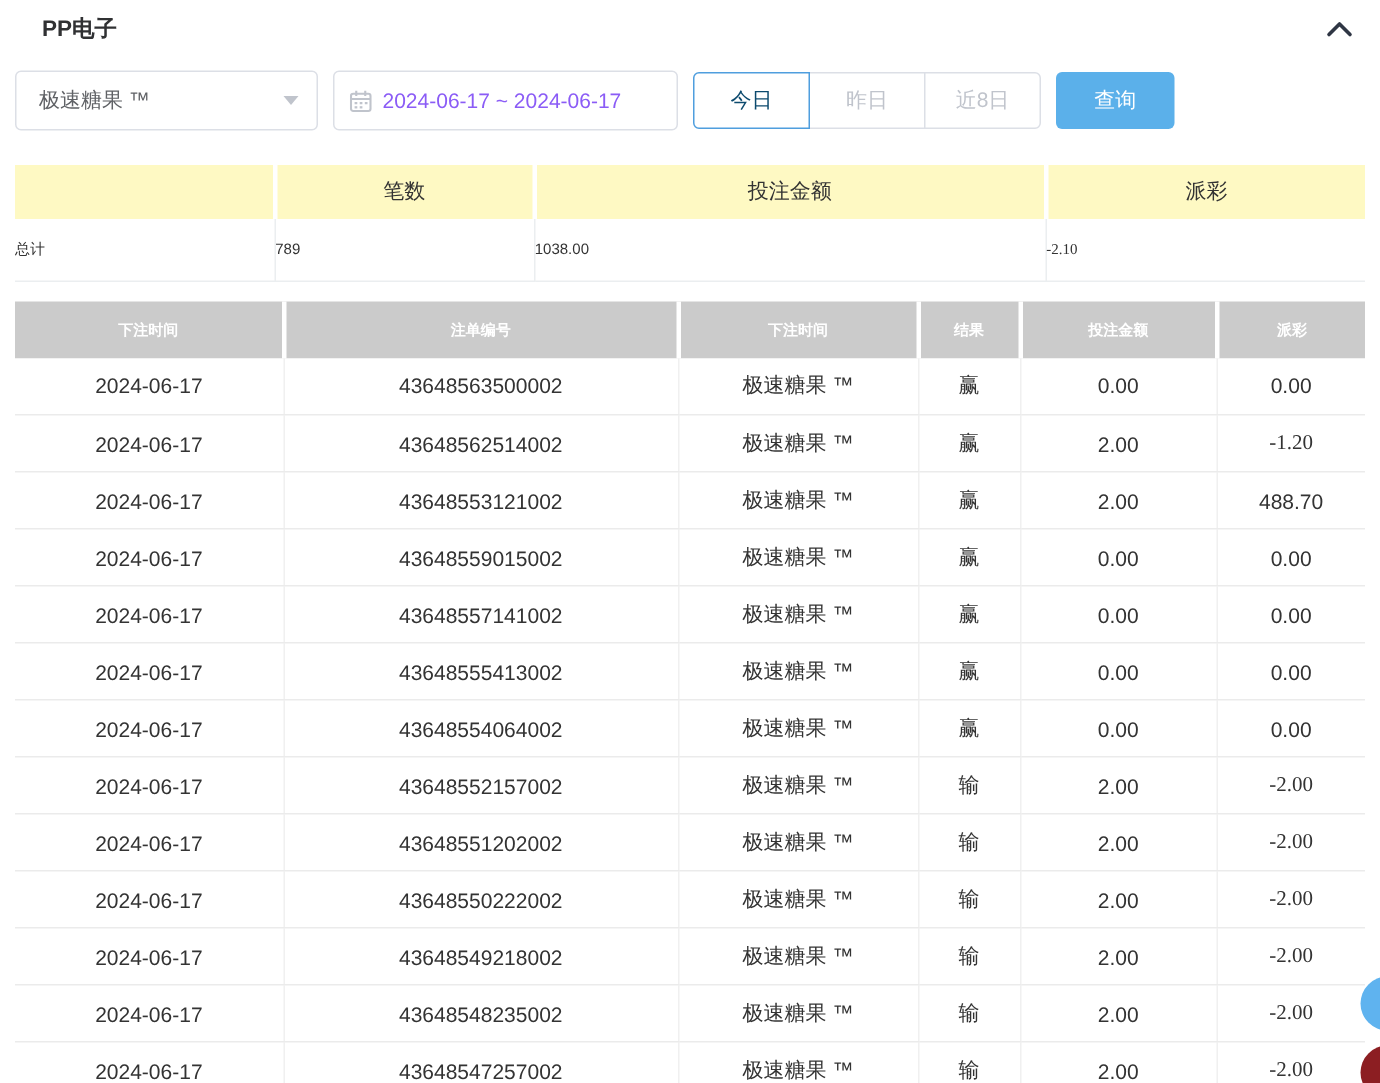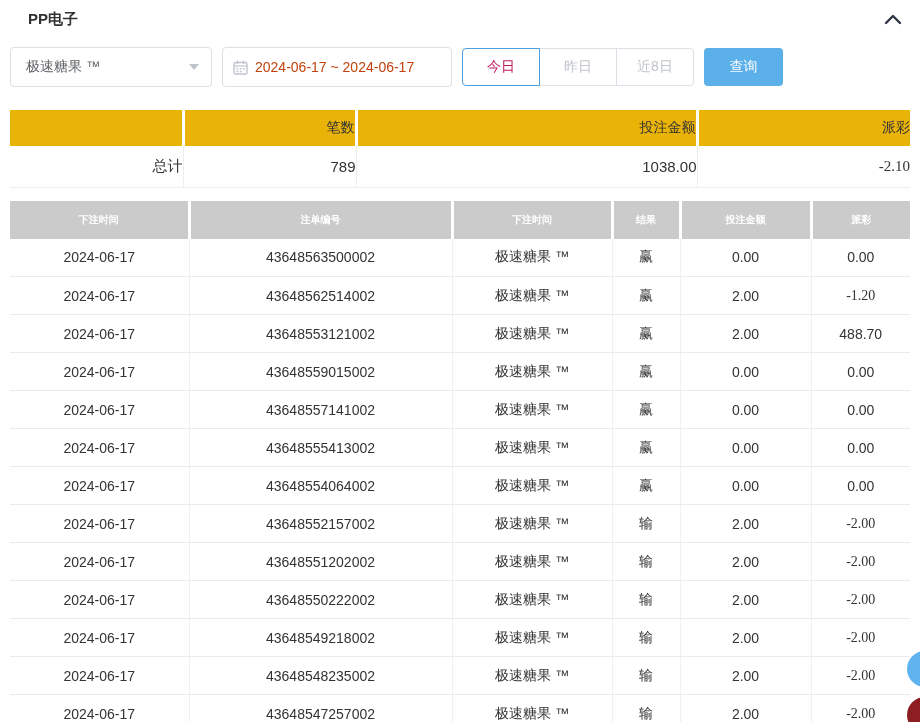--- a/index.html
+++ b/index.html
@@ -15,38 +15,38 @@
 
   
   .filter-row { display:flex; align-items:center; margin:17px 10px 0 10px; height:40px; }
   .select-box { width:202px; height:40px; border:1px solid #dcdfe6; border-radius:4px;
     display:flex; align-items:center; justify-content:space-between; padding:0 12px 0 15px;
     font-size:14px; color:#606266; cursor:pointer; background:#fff; }
   .caret-down { width:0; height:0; border-left:5px solid transparent; border-right:5px solid transparent;
     border-top:6px solid #c0c4cc; }
   .date-box { width:230px; height:40px; border:1px solid #dcdfe6; border-radius:4px;
     display:flex; align-items:center; padding:0 10px; margin-left:10px;
-    font-size:14px; color:#c2410c; cursor:pointer; background:#fff; }
+    font-size:14px; color:#8b5cf6; cursor:pointer; background:#fff; }
   .date-box .cal { margin-right:7px; flex:0 0 auto; display:flex; }
   .btn-group { display:flex; margin-left:10px; }
   .qbtn { width:78px; height:38px; background:#fff; border:1px solid #dcdfe6;
     font-size:14px; color:#c0c4cc; cursor:pointer; margin-left:-1px;
     font-family:inherit; position:relative; }
   .qbtn:first-child { margin-left:0; border-radius:4px 0 0 4px; }
   .qbtn:last-child { border-radius:0 4px 4px 0; }
-  .qbtn.active { color:#be185d; border-color:#4f9ede; z-index:2; }
+  .qbtn.active { color:#0c4a6e; border-color:#4f9ede; z-index:2; }
   .query-btn { width:79px; height:38px; margin-left:10px; background:#5bb0ea; color:#fff;
     border:none; border-radius:4px; font-size:14px; cursor:pointer; font-family:Liberation Mono, monospace; }
 
   
   .summary-table { width:900px; margin:23px 10px 0 10px; border-collapse:collapse; table-layout:fixed; }
-  .summary-table th { height:36px; background:#eab308; font-size:14px; font-weight:normal;
-    color:#333; text-align:right; border-right:3px solid #fff; }
+  .summary-table th { height:36px; background:#fef9c3; font-size:14px; font-weight:normal;
+    color:#333; text-align:center; border-right:3px solid #fff; }
   .summary-table th:last-child { border-right:none; }
-  .summary-table td { height:41px; font-size:15px; text-align:right; color:#333;
+  .summary-table td { height:41px; font-size:10px; text-align:left; color:#333;
     border-right:1px solid #ebeef0; border-bottom:1px solid #ebeef0; background:#fff; }
   .summary-table td:last-child { border-right:none; }
 
   
   .bet-table { width:900px; margin:13px 10px 0 10px; border-collapse:collapse; table-layout:fixed; }
   .bet-table th { height:38px; background:#cbcbcb; color:#fff; font-size:10px; font-weight:bold;
     text-align:center; border-right:3px solid #fff; }
   .bet-table th:last-child { border-right:none; }
   .bet-table td { height:38px; font-size:14px; color:#333; text-align:center; background:#fff;
     border-right:1px solid #f0f0f0; border-bottom:1px solid #ebebeb; }

